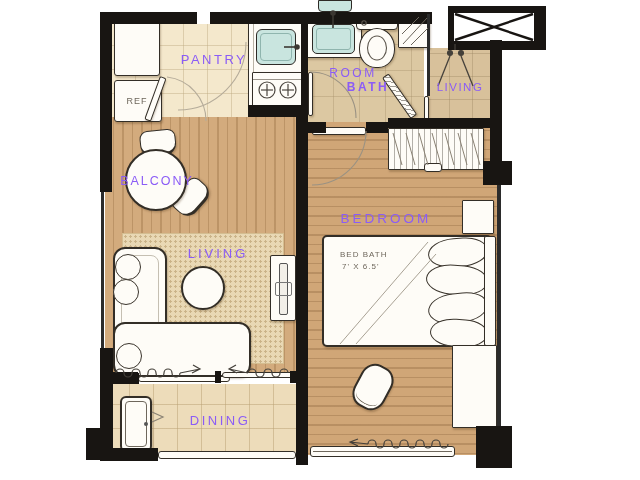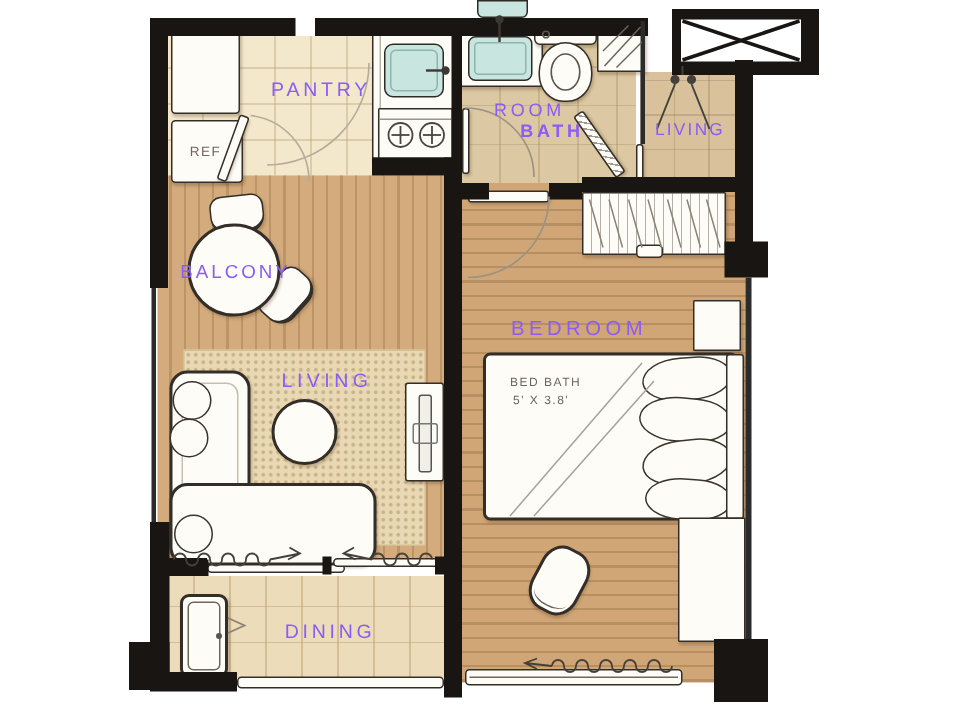--- a/index.html
+++ b/index.html
@@ -220,16 +220,16 @@
   </svg>
 
   <div class="lbl" style="left:168px;top:52px;width:92px;">PANTRY</div>
   <div class="lbl" style="left:315px;top:66px;width:76px;font-size:12px;">ROOM</div>
   <div class="lbl" style="left:330px;top:80px;width:76px;font-size:12px;font-weight:bold;">BATH</div>
   <div class="lbl" style="left:424px;top:81px;width:72px;font-size:11.5px;letter-spacing:1.5px;">LIVING</div>
   <div class="lbl" style="left:120px;top:174px;width:74px;font-size:12.5px;letter-spacing:2px;">BALCONY</div>
   <div class="lbl" style="left:180px;top:246px;width:76px;letter-spacing:3px;">LIVING</div>
   <div class="lbl" style="left:338px;top:211px;width:96px;font-size:13.5px;letter-spacing:3px;">BEDROOM</div>
   <div class="lbl small" style="left:340px;top:250px;width:60px;text-align:left;">BED BATH</div>
-  <div class="lbl small" style="left:342px;top:262px;width:60px;text-align:left;">5' X 3.8'</div>
+  <div class="lbl small" style="left:342px;top:262px;width:60px;text-align:left;">7' X 6.5'</div>
   <div class="lbl" style="left:180px;top:413px;width:80px;letter-spacing:2.5px;">DINING</div>
 
 </div>
 
 </body></html>

